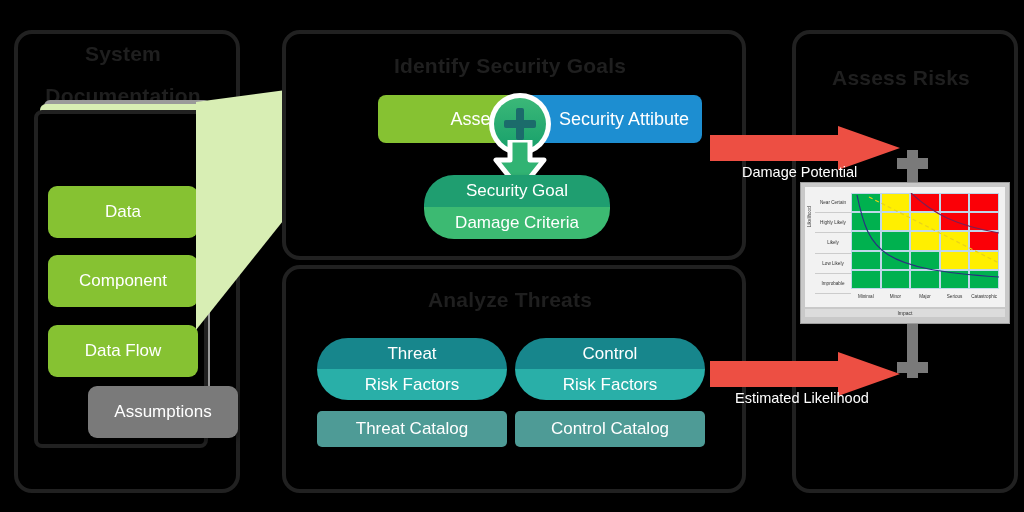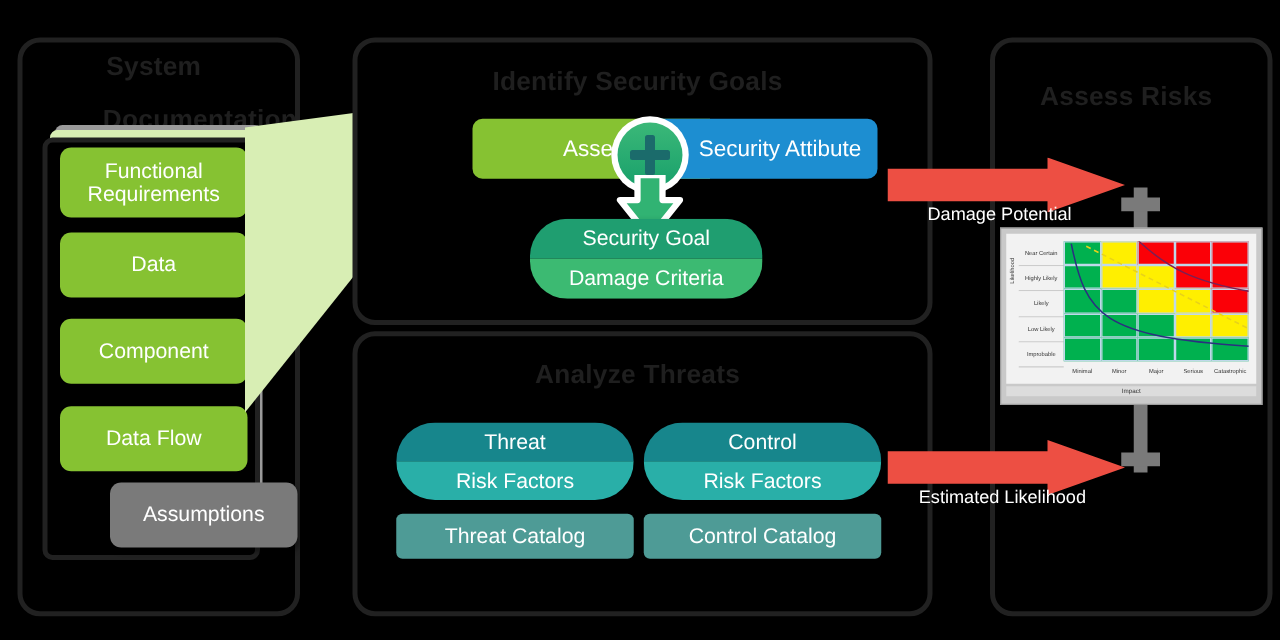--- a/index.html
+++ b/index.html
@@ -108,27 +108,26 @@
   #xlab{position:absolute;left:4px;top:126px;width:200px;text-align:center;
         font-size:5px;color:#333;background:#dcdcdc;padding:1px 0;}
 </style>
 </head>
 <body>
 
 <div id="stage">
 
   <div class="panel" id="p-left"></div>
   <div class="panel-title" id="left-title-1" style="left:14px;width:218px;">System</div>
-  <div class="panel-title" id="left-title-2" style="left:14px;width:218px;margin-left:37px;">Documentation</div>
+  <div class="panel-title" id="left-title-2" style="left:14px;width:218px;">Documentation</div>
 
   <div id="left-shadowcard"></div>
   <div id="left-greencard"></div>
   <div id="left-inner"></div>
 
-  <div class="gbox" id="gb0">Functional Requirements</div>
   <div class="gbox" id="gb1">Data</div>
   <div class="gbox" id="gb3">Data Flow</div>
   <div class="gbox" id="gb2">Component</div>
   <div class="gbox" id="gb4">Assumptions</div>
 
   <svg id="funnel" viewBox="0 0 150 250">
     <polygon points="0,20 150,0 150,60 0,248" fill="#d8eeb4"></polygon>
   </svg>
 
   <div class="panel" id="p-ct"></div>

